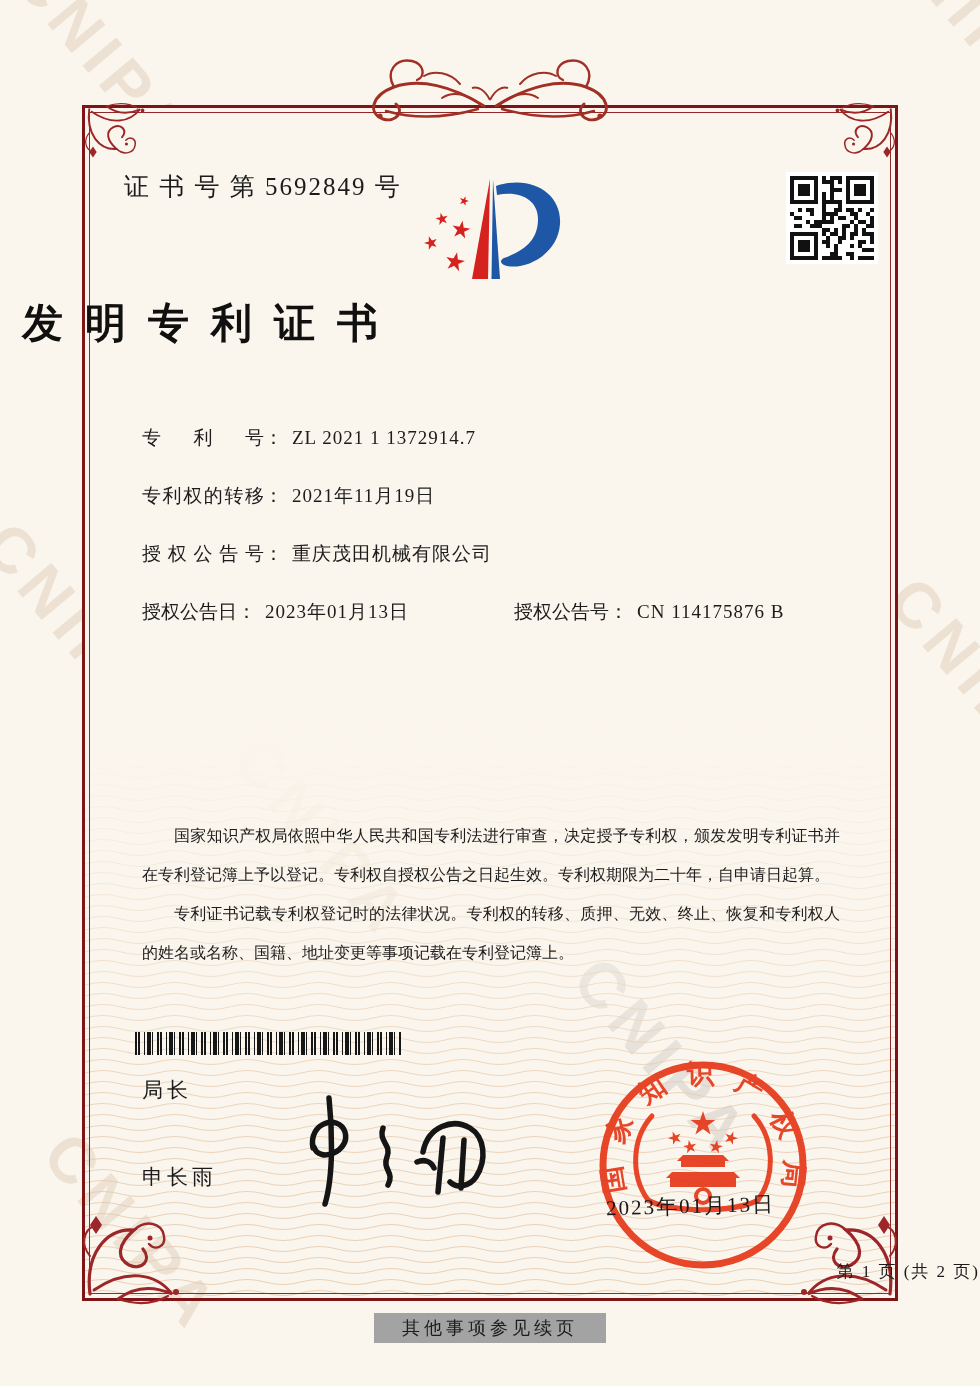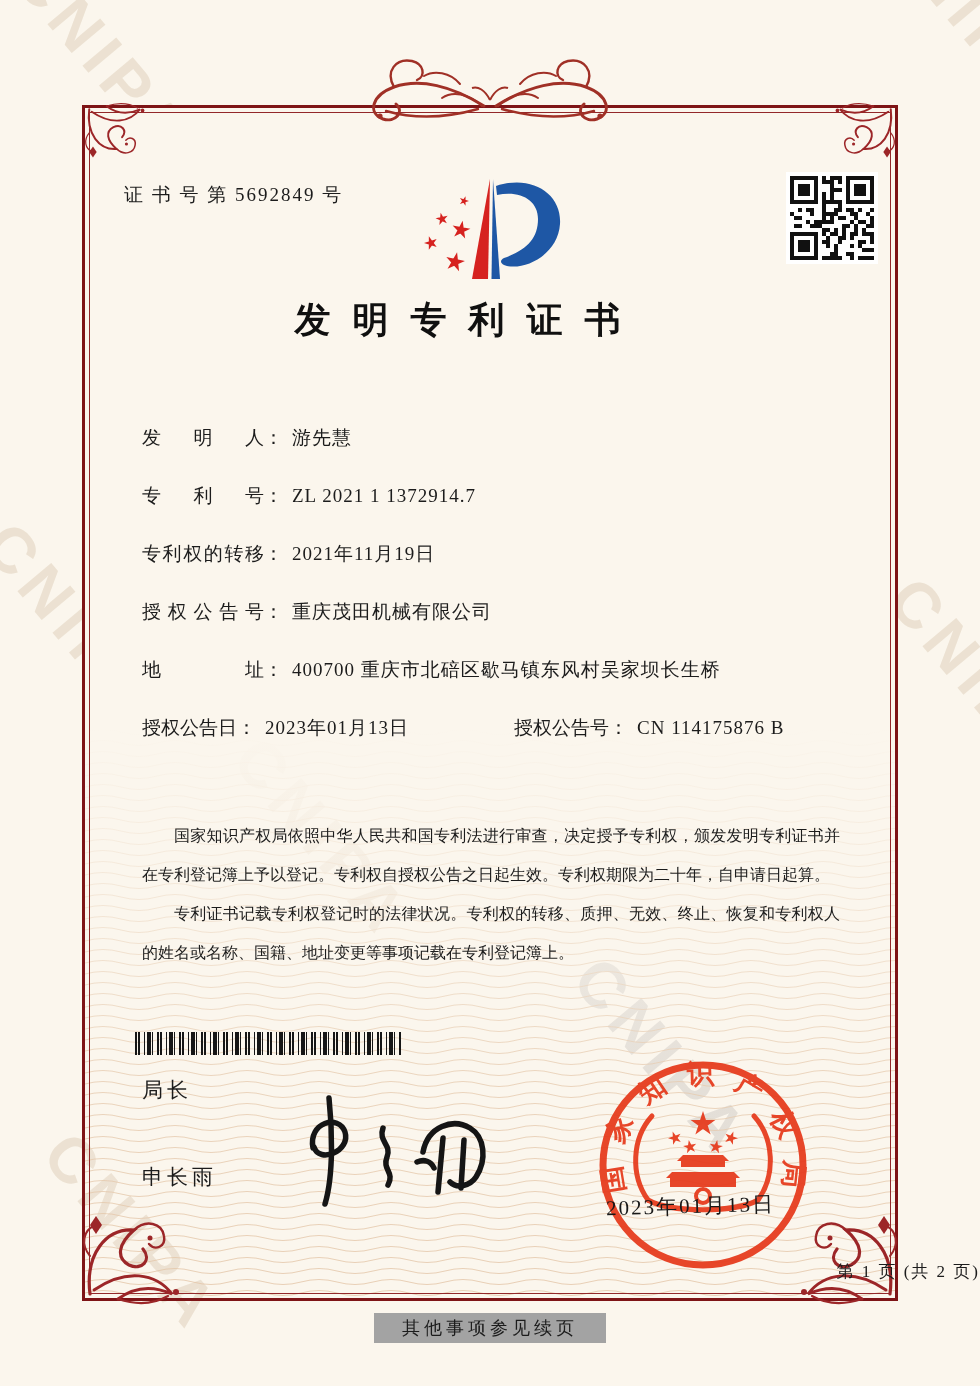--- a/index.html
+++ b/index.html
@@ -14,22 +14,22 @@
   .waves-svg{position:absolute;left:0;top:0;width:100%;height:100%;}
   .wave-fade{position:absolute;left:0;top:0;right:0;bottom:0;
     background:linear-gradient(180deg,rgba(251,246,237,1) 0%,rgba(251,246,237,1) 52%,
       rgba(251,246,237,.55) 68%,rgba(251,246,237,.12) 82%,rgba(251,246,237,0) 100%);}
   
   .wm{position:absolute;font-family:"Liberation Sans",sans-serif;font-weight:bold;
       font-size:64px;letter-spacing:8px;color:rgba(197,171,141,.28);
       transform:rotate(50deg);white-space:nowrap;pointer-events:none;}
   .wm.gray{color:rgba(150,148,145,.26);}
   
-  .cert-no{left:124px;top:170px;font-size:19px;letter-spacing:2px;margin-top:12px;}
-  .title{left:0;top:296px;width:915px;text-align:center;font-size:36px;font-weight:bold;
+  .cert-no{left:124px;top:170px;font-size:25px;letter-spacing:2px;}
+  .title{left:0;top:296px;width:915px;font-size:41px;font-weight:bold;
          letter-spacing:22px;text-indent:22px;color:#101010;}
   .fields{left:142px;top:425px;width:696px;font-size:19px;}
   .frow{margin-bottom:34px;height:24px;white-space:nowrap;}
   .flabel{display:inline-block;width:122px;text-align:justify;text-align-last:justify;
           vertical-align:bottom;}
   .fvalue{margin-left:9px;letter-spacing:1px;}
   .grant-group{display:inline-block;}
   .grant-first{width:372px;}
   .paras{left:142px;top:816px;width:698px;font-size:16px;line-height:39px;
          text-align:justify;}
@@ -251,33 +251,27 @@
       <rect x="0" y="56" width="28" height="28" fill="#111"></rect>
       <rect x="4" y="60" width="20" height="20" fill="#fff"></rect>
       <rect x="8" y="64" width="12" height="12" fill="#111"></rect>
     </g>
 </svg>
 
 <div class="abs title">发明专利证书</div>
 
 <div class="abs fields">
   <div class="frow">
-    <span class="flabel">发明人</span><span>：</span><span class="fvalue">游先慧</span>
-  </div>
-  <div class="frow">
     <span class="flabel">专利号</span><span>：</span><span class="fvalue">ZL 2021 1 1372914.7</span>
   </div>
   <div class="frow">
     <span class="flabel">专利权的转移</span><span>：</span><span class="fvalue">2021年11月19日</span>
   </div>
   <div class="frow">
     <span class="flabel">授权公告号</span><span>：</span><span class="fvalue">重庆茂田机械有限公司</span>
-  </div>
-  <div class="frow">
-    <span class="flabel">地址</span><span>：</span><span class="fvalue">400700 重庆市北碚区歇马镇东风村吴家坝长生桥</span>
   </div>
   <div class="frow">
     <span class="grant-group grant-first">
       <span>授权公告日</span><span>：</span><span class="fvalue">2023年01月13日</span>
     </span><span class="grant-group">
       <span>授权公告号</span><span>：</span><span class="fvalue">CN 114175876 B</span>
     </span>
   </div>
 </div>
 

